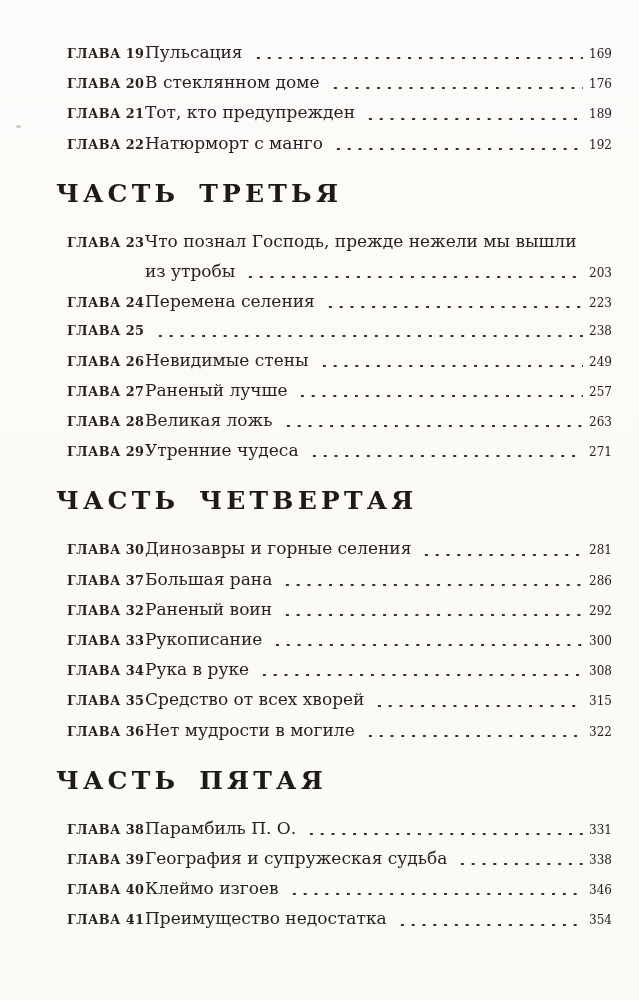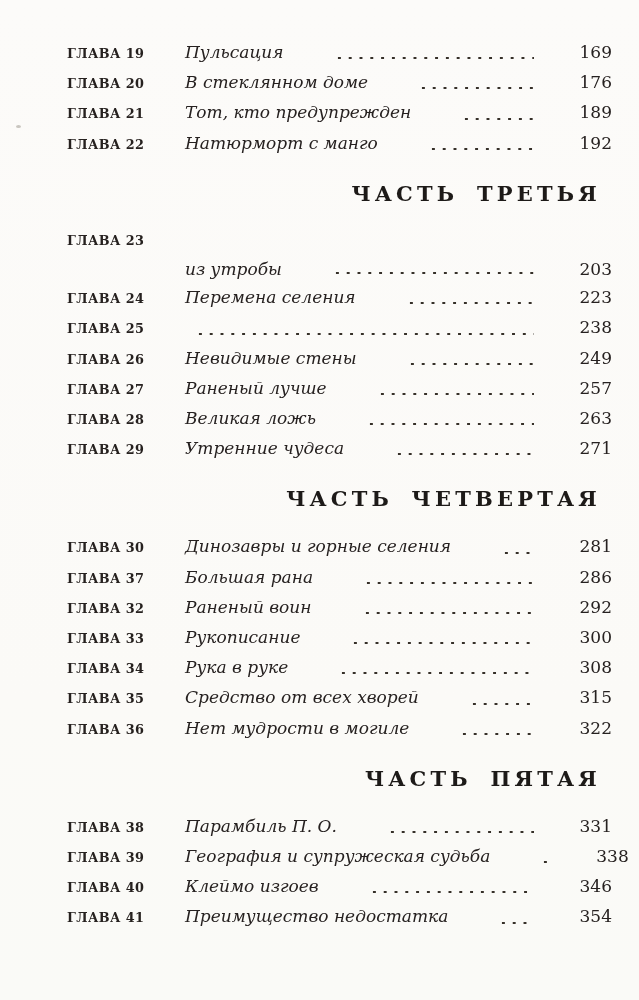--- a/index.html
+++ b/index.html
@@ -16,57 +16,55 @@
     color: #231f1d;
   }
   .toc {
     padding: 38px 27px 0 67px;
   }
   .row {
     display: flex;
     align-items: baseline;
     line-height: 28.2px;
     font-size: 17px;
-    gap: 40px;
   }
   .label {
     flex: 0 0 78px;
     font-size: 12.8px;
     font-weight: bold;
     letter-spacing: 0.4px;
     color: #26211f;
     white-space: nowrap;
   }
   .title {
     white-space: nowrap;
     color: #262120;
-    font-style: italic;
   }
   .leader {
     flex: 1 1 auto;
     align-self: stretch;
     min-width: 12px;
     margin: 0 6px 0 8px;
     background-image: radial-gradient(circle, #363029 1.25px, rgba(0,0,0,0) 1.45px);
     background-size: 10.8px 6px;
     background-repeat: repeat-x;
     background-position: left 2px bottom 7px;
   }
   .pagenum {
-    font-size: 17px;
+    font-size: 12px;
     color: #262120;
     white-space: nowrap;
   }
   .part-heading {
     position: relative;
     left: -11px;
     margin: 20px 0 18px 0;
     line-height: 30px;
-    text-align: right;
-    font-size: 21px;
+    text-align: left;
+    font-size: 25px;
     font-weight: bold;
     letter-spacing: 4.2px;
     word-spacing: 7px;
     color: #1d1a18;
   }
   .speck {
     position: absolute;
     left: 16px; top: 125px;
     width: 5px; height: 3px;
     border-radius: 50%;
@@ -98,20 +96,21 @@
   </div>
       <div class="row">
     <span class="label">ГЛАВА 22</span>
     <span class="title">Натюрморт с манго</span>
     <span class="leader"></span>
     <span class="pagenum">192</span>
   </div>
       <h2 class="part-heading">ЧАСТЬ ТРЕТЬЯ</h2>
       <div class="row">
     <span class="label">ГЛАВА 23</span>
+    <span class="title">Что познал Господь, прежде нежели мы вышли</span>
 
   </div>
       <div class="row">
     <span class="label"></span>
     <span class="title">из утробы</span>
     <span class="leader"></span>
     <span class="pagenum">203</span>
   </div>
       <div class="row">
     <span class="label">ГЛАВА 24</span>

